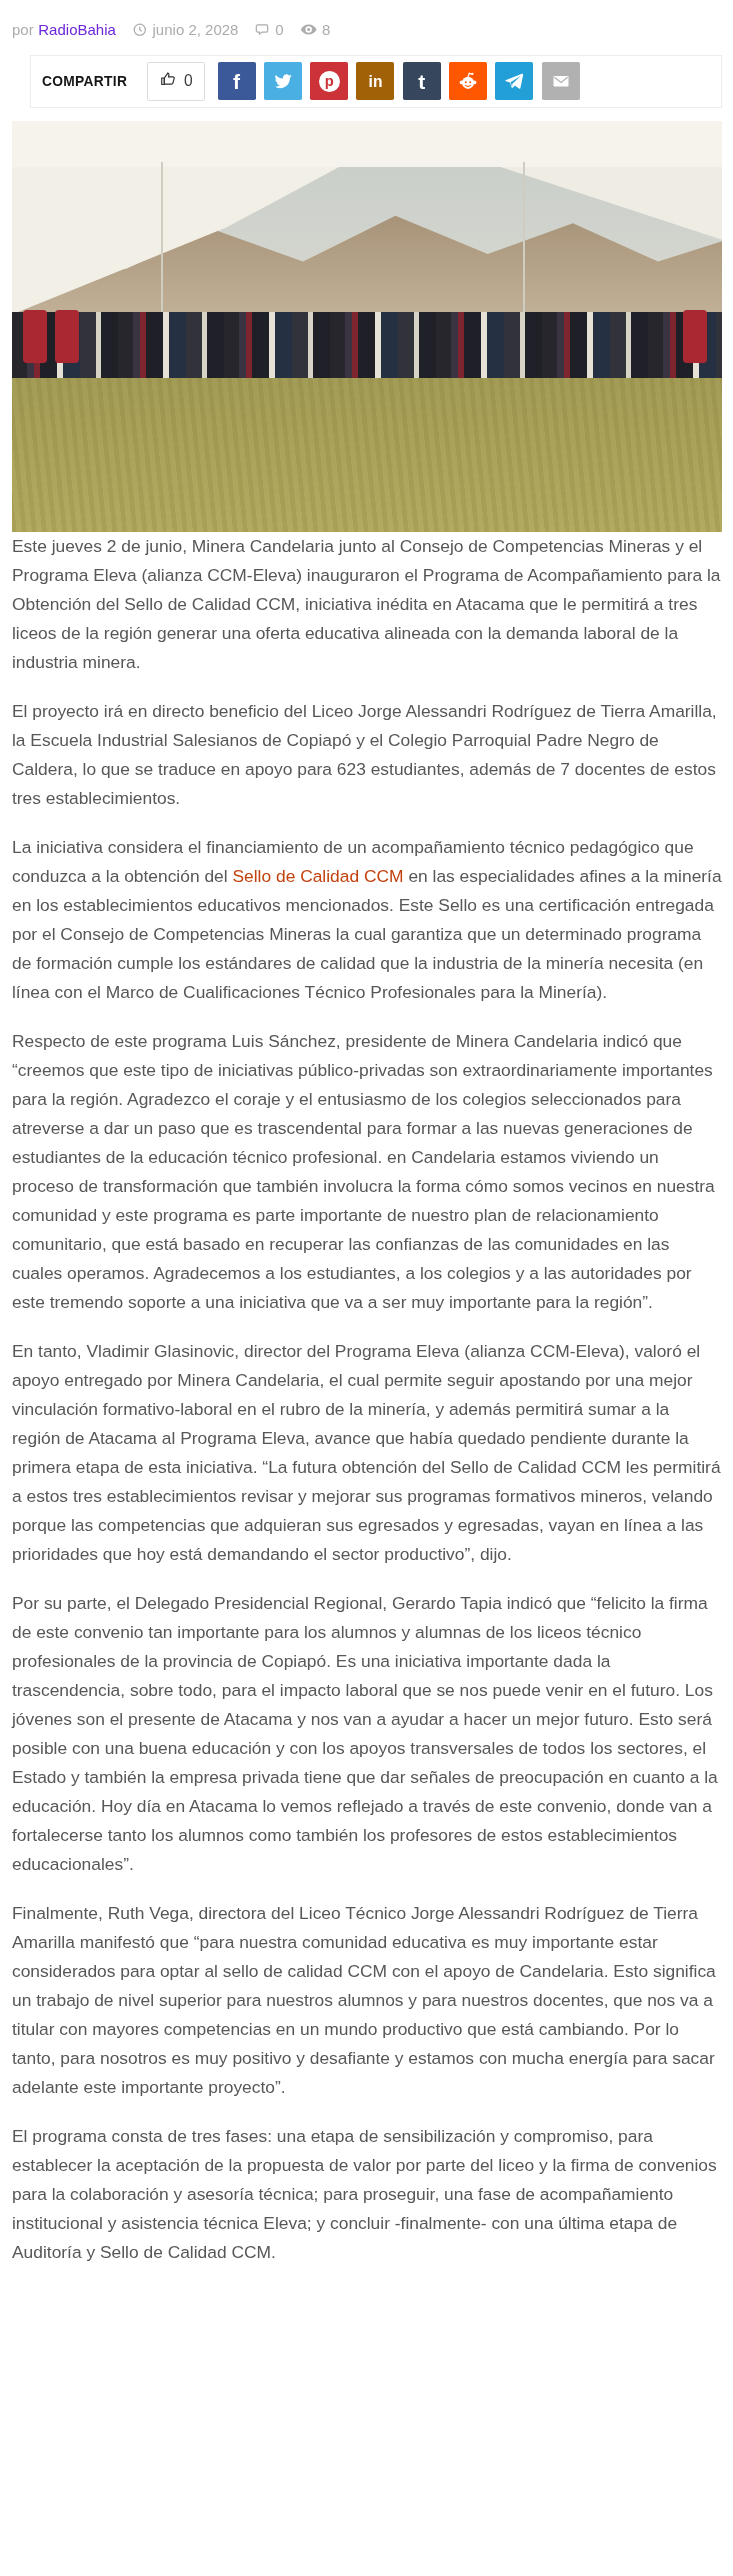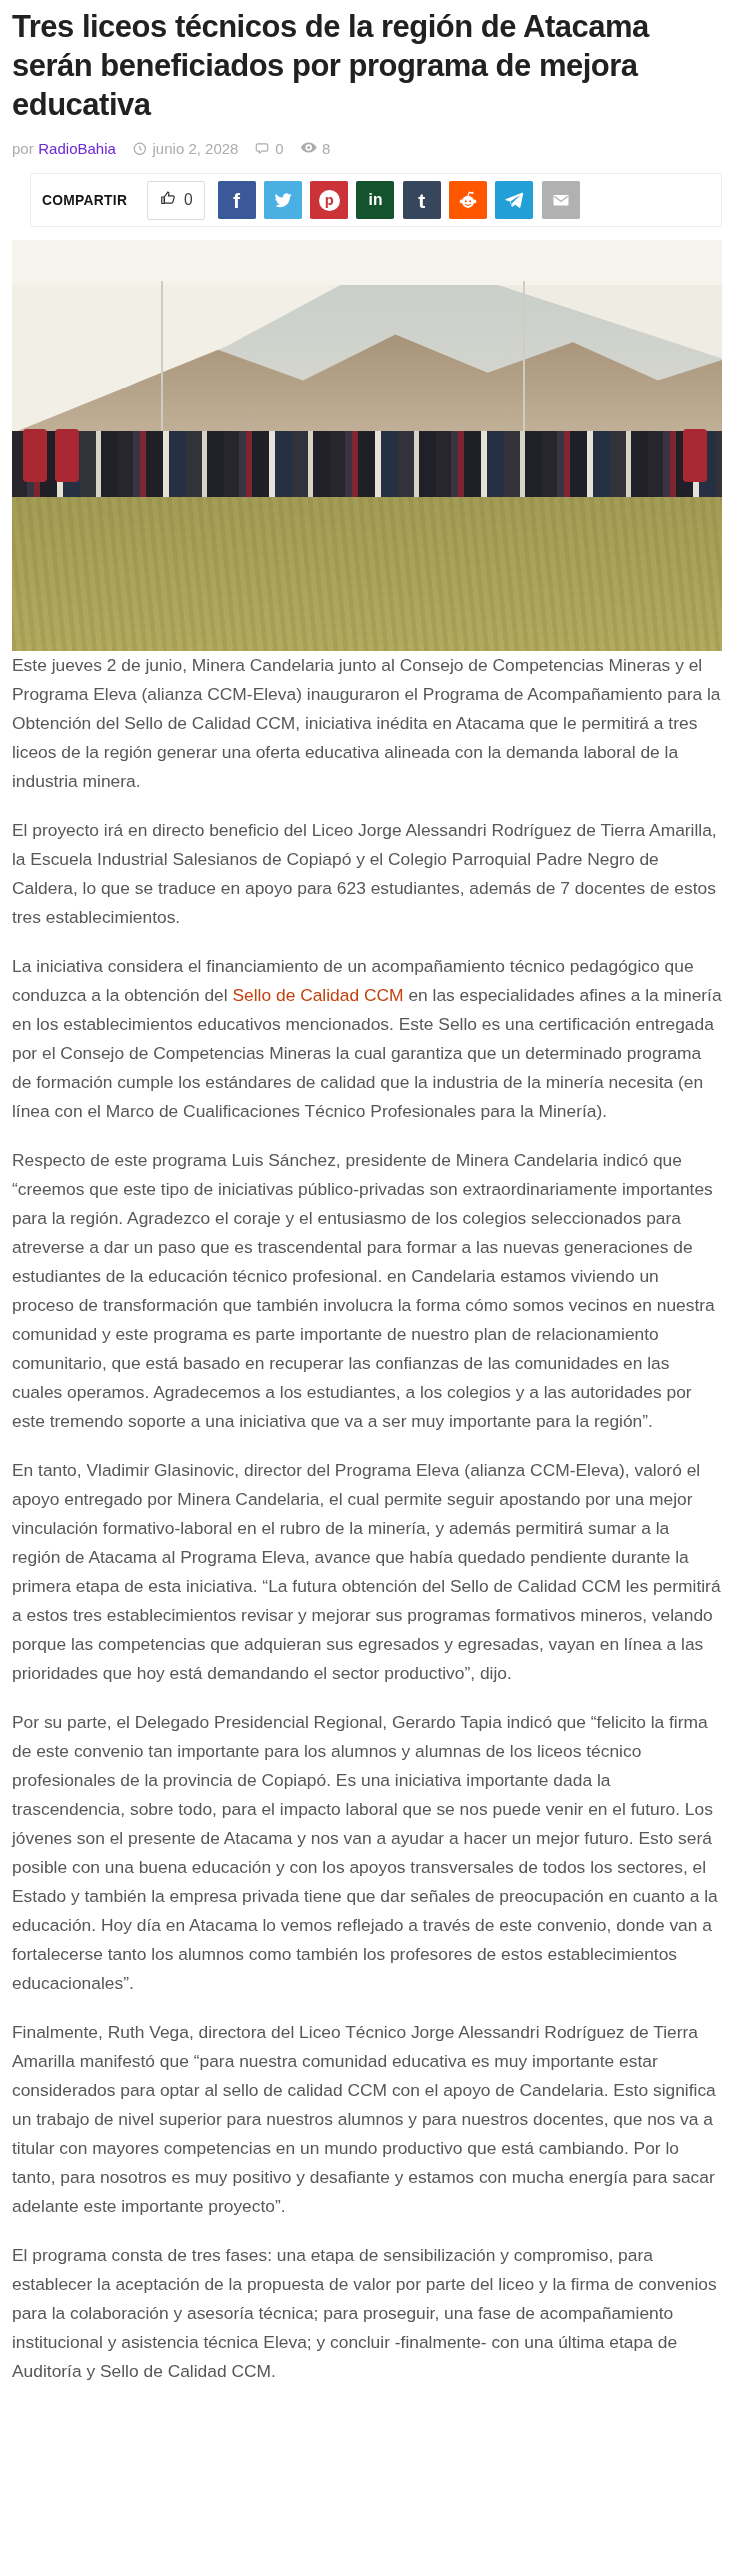--- a/index.html
+++ b/index.html
@@ -144,21 +144,20 @@
     margin: 0 0 20px 0;
   }
   .article-body p:last-child { margin-bottom: 8px; }
   a.body-link { color: #c2410c; text-decoration: none; cursor: pointer; }
 </style>
 </head>
 <body>
 
 <div class="page">
 
-  <h1 class="article-title">Tres liceos técnicos de la región de Atacama serán beneficiados por programa de mejora educativa</h1>
 
   <div class="byline">
     <span class="meta">
       <span>por</span>
       <a>RadioBahia</a>
     </span>
     <span class="meta">
       <span>
           <svg width="15.6" height="15.6" viewBox="0 0 24 24" fill="none" stroke="#acacac" stroke-width="1.9">
             <circle cx="12" cy="12" r="8.6"></circle>
@@ -206,21 +205,21 @@
             <svg width="20" height="20" viewBox="0 0 24 24" fill="#fff">
               <path d="M22.5 5.9c-.8.3-1.6.6-2.4.7a4.2 4.2 0 0 0 1.8-2.3c-.8.5-1.7.8-2.7 1a4.2 4.2 0 0 0-7.2 3.8A11.9 11.9 0 0 1 3.4 4.7a4.2 4.2 0 0 0 1.3 5.6c-.7 0-1.3-.2-1.9-.5v.1c0 2 1.4 3.7 3.4 4.1-.6.2-1.3.2-1.9.1a4.2 4.2 0 0 0 3.9 2.9A8.4 8.4 0 0 1 2 18.7a11.8 11.8 0 0 0 6.4 1.9c7.7 0 11.9-6.4 11.9-11.9v-.5c.8-.6 1.6-1.4 2.2-2.3z"></path>
             </svg>
           </span>
         </a>
         <a class="share-btn" style="background: rgb(203, 51, 57);">
           <span style="display:inline-flex">
             <span class="pin" style="color:#cb3339">p</span>
           </span>
         </a>
-        <a class="share-btn" style="background: #14532d; text-align: center;">
+        <a class="share-btn" style="background: #a16207; text-align: center;">
           <span style="display:inline-flex">
             <span class="txt sm">in</span>
           </span>
         </a>
         <a class="share-btn" style="background: rgb(54, 70, 93);">
           <span style="display:inline-flex">
             <span class="txt">t</span>
           </span>
         </a>
         <a class="share-btn" style="background: rgb(255, 87, 0);">

